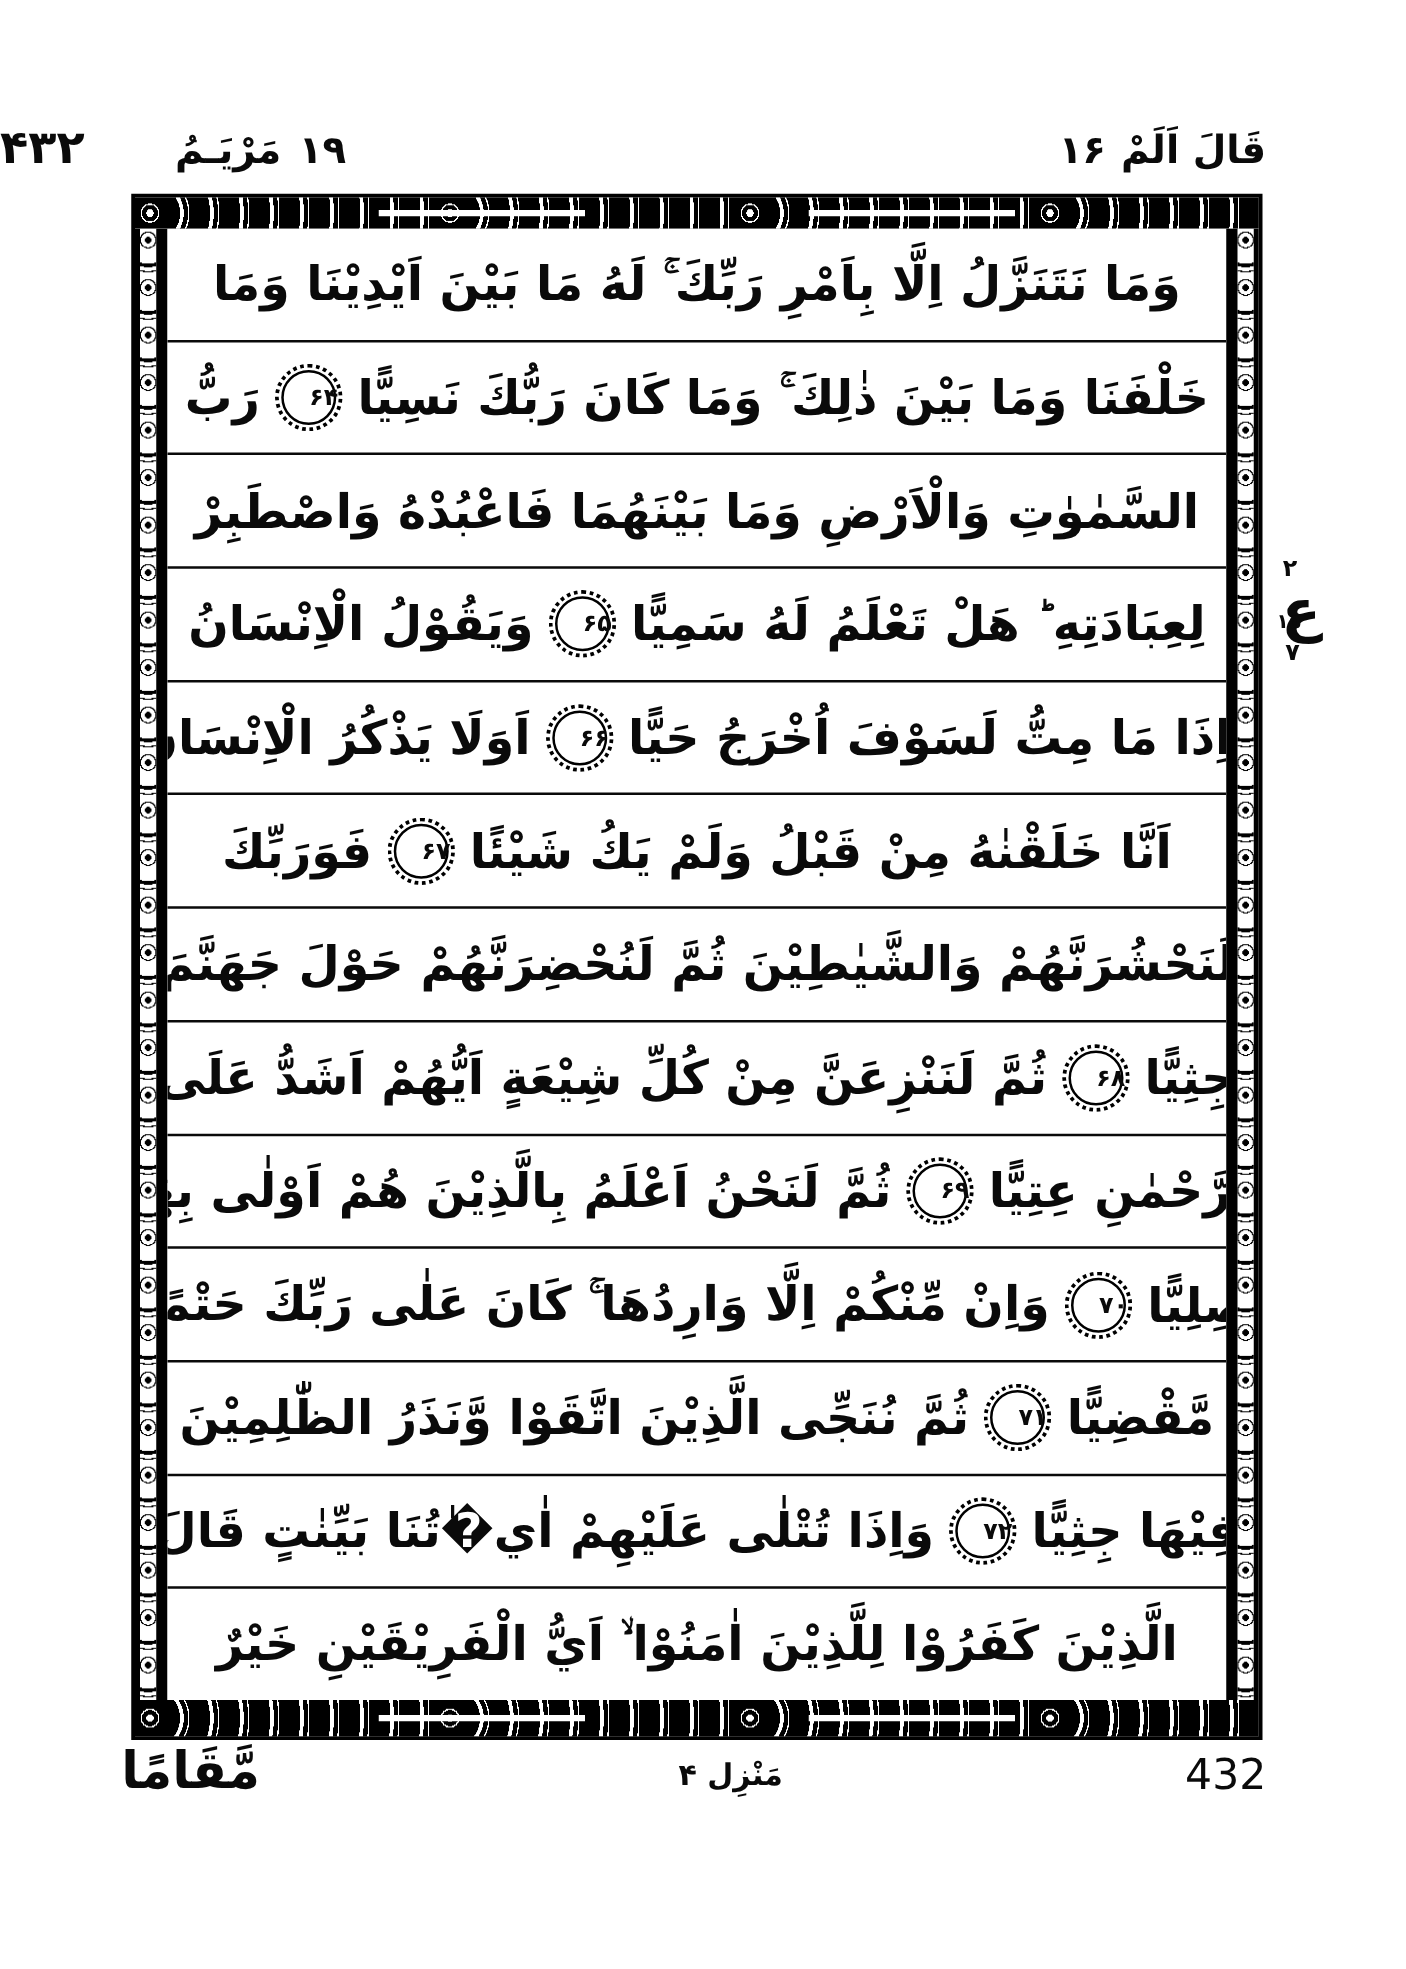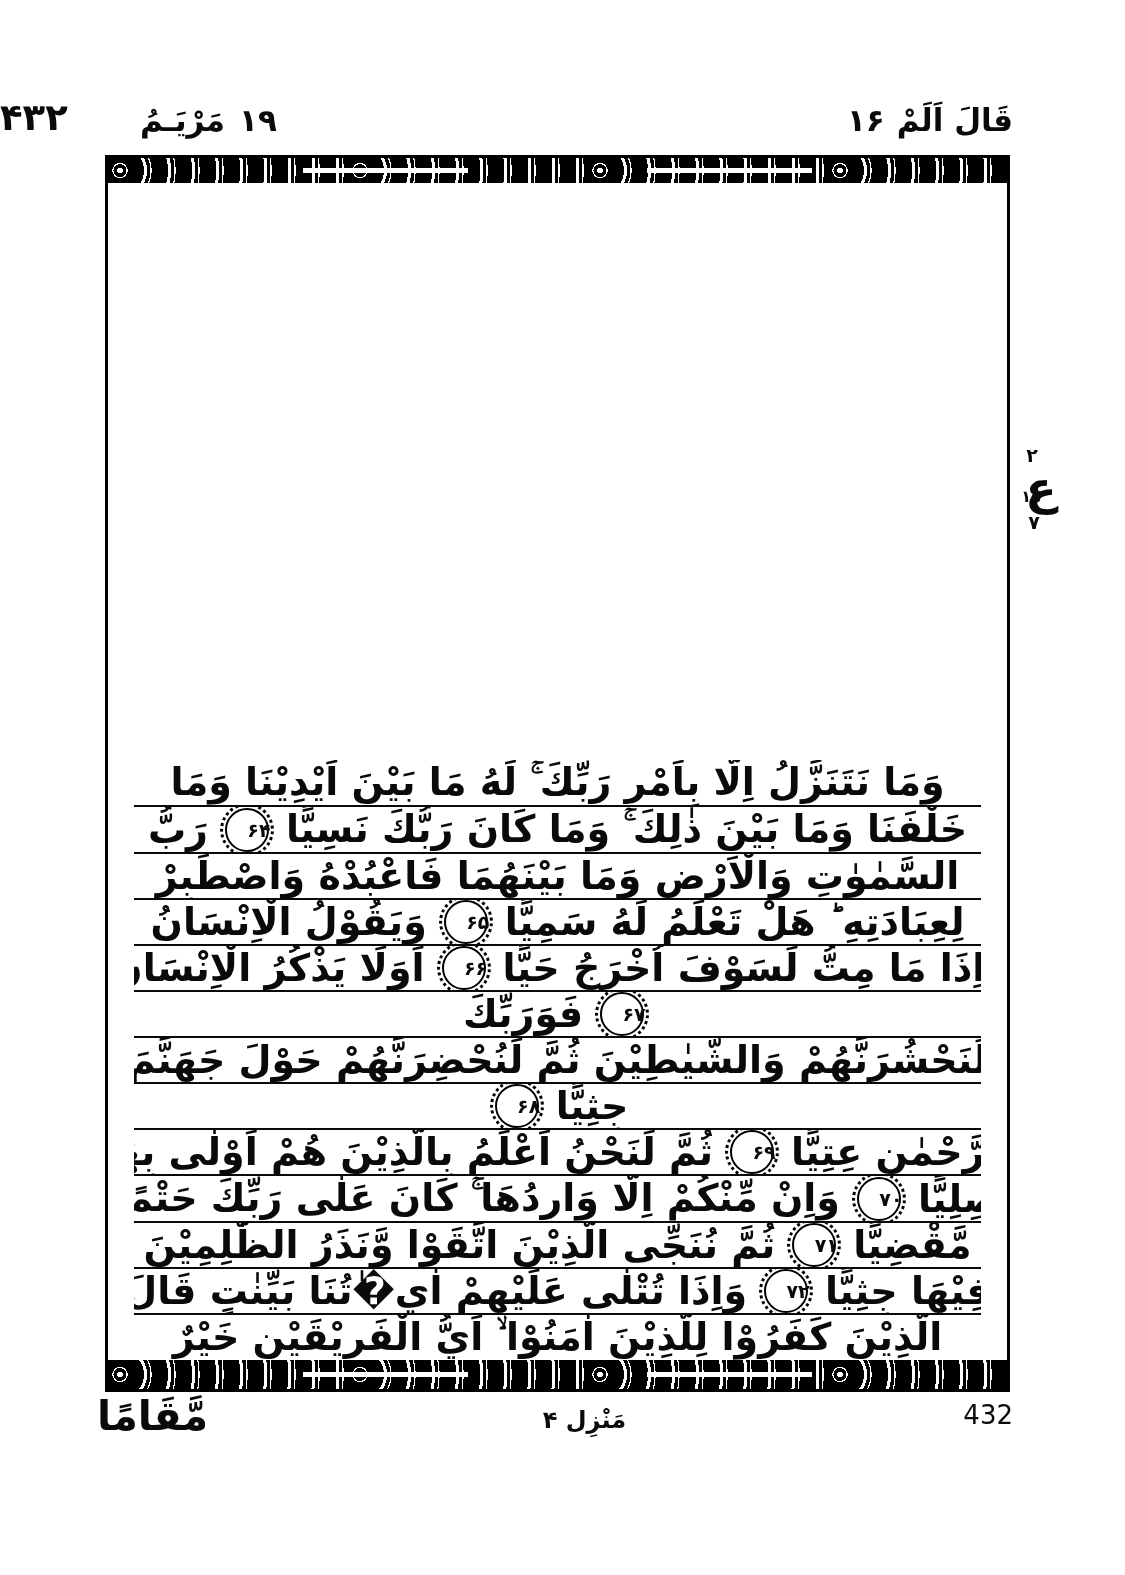--- a/index.html
+++ b/index.html
@@ -18,21 +18,21 @@
            border:3px solid #000; display:flex; flex-direction:column; background:#fff; }
   .orn-h { height:25px; flex:none; background-color:#000;
            background-image:
              linear-gradient(#fff,#fff),
              linear-gradient(#fff,#fff),
              repeating-radial-gradient(circle at 12px 50%, #ffffff 0 3px, transparent 3px 6.5px, #ffffff 6.5px 7.6px, transparent 7.6px 24px);
            background-size:165px 5px, 165px 5px, 240px 100%;
            background-position:26.5% 50%, 73.5% 50%, 0 0;
            background-repeat:no-repeat, no-repeat, repeat-x; }
   .orn-h.bottom { height:29px; }
-  .mid { flex:1; display:flex; min-height:0;align-items:flex-end; }
+  .mid { flex:1; display:flex; min-height:0; }
   .orn-v { width:26px; flex:none; background-color:#fff;
            background-image:repeating-radial-gradient(circle at 50% 9px, #000 0 2.7px, transparent 2.7px 5.8px, #000 5.8px 6.8px, transparent 6.8px 19px);
            background-size:13px 38px; background-repeat:repeat-y; background-position:50% 0; }
   .orn-v.left  { border-left:4px solid #000; border-right:9px solid #000; }
   .orn-v.right { border-right:4px solid #000; border-left:9px solid #000; }
 
   
   .textcol { flex:1; display:flex; flex-direction:column; background:#fff; min-width:0; }
   .line { flex:1; border-bottom:2.5px solid #0a0a0a; direction:rtl;
           display:flex; align-items:center; justify-content:center; gap:9px;
@@ -51,21 +51,21 @@
           font-weight:bold; line-height:1; direction:rtl; }
   .ruku .num-top { display:block; font-size:19px; margin-bottom:0; margin-right:18px; }
   .ruku .ain { position:relative; display:inline-block; font-size:46px; }
   .ruku .ain .inner { position:absolute; left:-4px; bottom:6px; font-size:16px; }
   .ruku .num-bottom { display:block; font-size:19px; margin-top:2px; margin-right:14px; }
 
   
   .ftr-catchword { position:absolute; left:97px; top:1392px; font-size:41px; font-weight:bold; direction:rtl; }
   .ftr-manzil { position:absolute; left:0; right:0; top:1406px; text-align:center;
                 font-size:24px; font-weight:bold; direction:rtl;padding-left:44px; }
-  .ftr-pagenum { position:absolute; right:112px; top:1400px; font-size:26px; }
+  .ftr-pagenum { position:absolute; right:112px; top:1400px; font-size:34px; }
 </style>
 </head>
 <body>
 
 <div class="page">
 
   <div class="hdr">
     <div class="hdr-right">
       <span>قَالَ اَلَمْ</span>
       <span>۱۶</span>
@@ -100,30 +100,32 @@
           <span class="seg">لِعِبَادَتِهِ ؕ هَلْ تَعْلَمُ لَهُ سَمِيًّا</span>
           <span class="medallion">۶۵</span>
           <span class="seg">وَيَقُوْلُ الْاِنْسَانُ</span>
         </div>
         <div class="line">
           <span class="seg">ءَاِذَا مَا مِتُّ لَسَوْفَ اُخْرَجُ حَيًّا</span>
           <span class="medallion">۶۶</span>
           <span class="seg">اَوَلَا يَذْكُرُ الْاِنْسَانُ</span>
         </div>
         <div class="line">
+          <span class="seg">اَنَّا خَلَقْنٰهُ مِنْ قَبْلُ وَلَمْ يَكُ شَيْئًا</span>
           <span class="medallion">۶۷</span>
           <span class="seg">فَوَرَبِّكَ</span>
         </div>
         <div class="line">
           <span class="seg">لَنَحْشُرَنَّهُمْ وَالشَّيٰطِيْنَ ثُمَّ لَنُحْضِرَنَّهُمْ حَوْلَ جَهَنَّمَ</span>
 
         </div>
         <div class="line">
           <span class="seg">جِثِيًّا</span>
           <span class="medallion">۶۸</span>
+          <span class="seg">ثُمَّ لَنَنْزِعَنَّ مِنْ كُلِّ شِيْعَةٍ اَيُّهُمْ اَشَدُّ عَلَى</span>
         </div>
         <div class="line">
           <span class="seg">الرَّحْمٰنِ عِتِيًّا</span>
           <span class="medallion">۶۹</span>
           <span class="seg">ثُمَّ لَنَحْنُ اَعْلَمُ بِالَّذِيْنَ هُمْ اَوْلٰى بِهَا</span>
         </div>
         <div class="line">
           <span class="seg">صِلِيًّا</span>
           <span class="medallion">۷۰</span>
           <span class="seg">وَاِنْ مِّنْكُمْ اِلَّا وَارِدُهَا ۚ كَانَ عَلٰى رَبِّكَ حَتْمًا</span>

